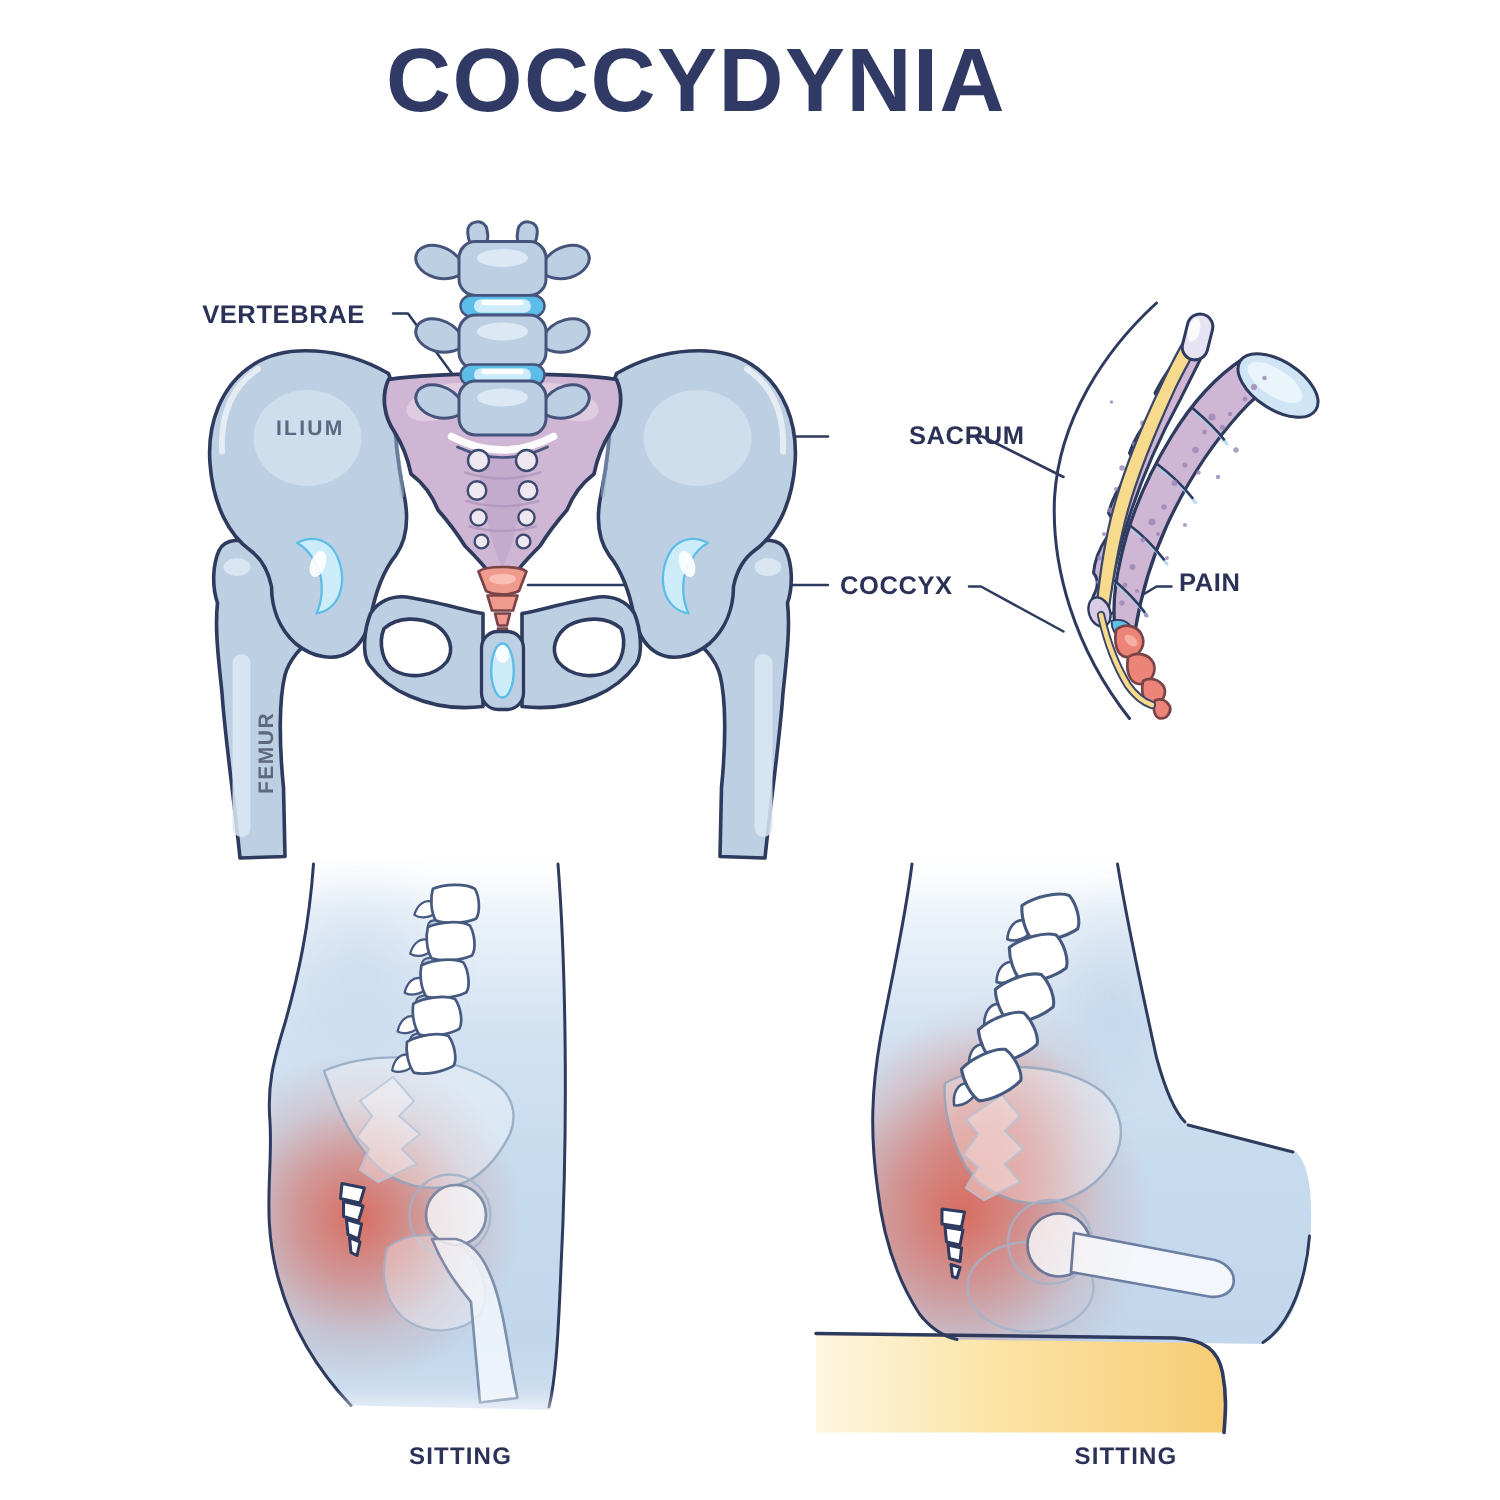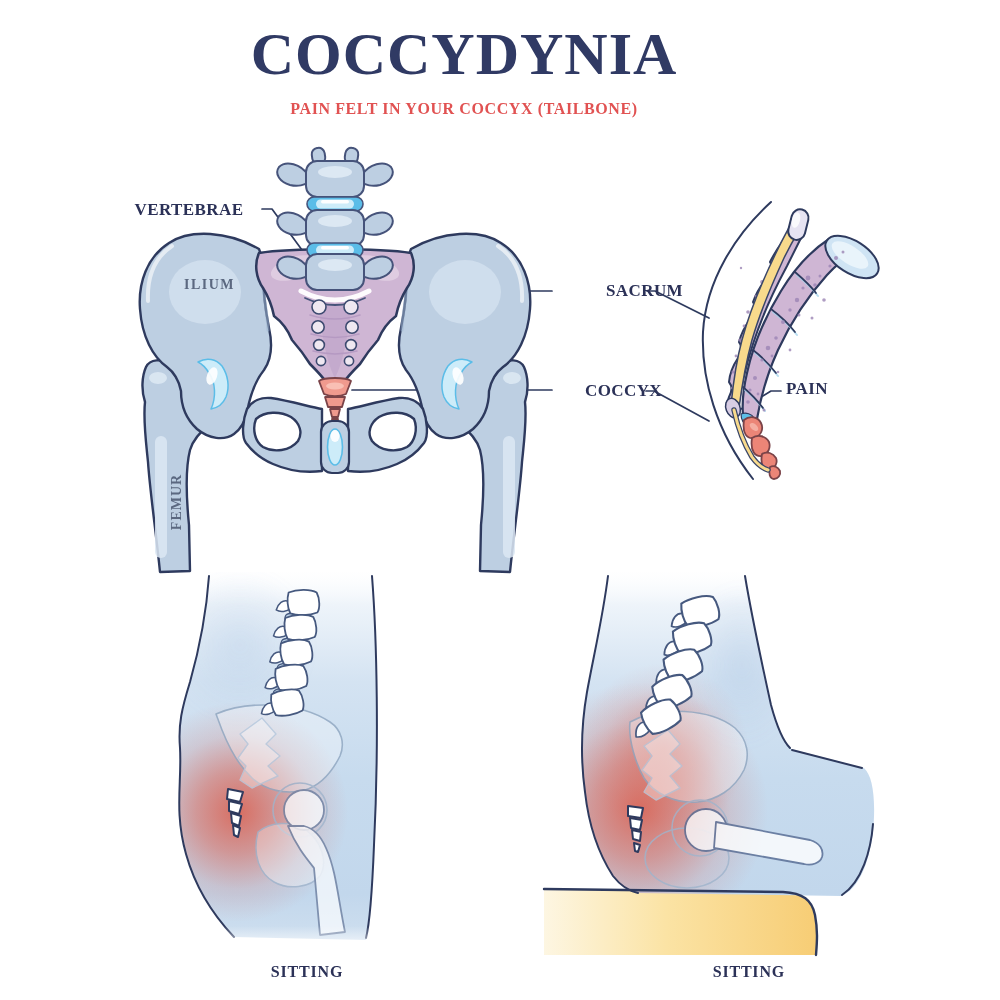--- a/index.html
+++ b/index.html
@@ -1,30 +1,30 @@
 <!DOCTYPE html>
 <html style="--navy: #303a64; --label: #2b3157; --muted: #5b6880; --red: #e15252; --outline: #2e3a5e; --vertline: #46537a; --bone: #bdcfe2; --bonelight: #dce8f3; --boneshadow: #9db4cf; --discblue: #5bbde8; --disclight: #cdecf9; --sacrum: #cfb6d4; --sacrumdark: #b094bf; --speckle: #9c85b5; --coral: #f09a8e; --nerve: #f8da8c; --pain: #dc5643; --body: #c7dbee; --bodydeep: #a8c3e2; --seat: #f7cd75; --seatlight: #fdf6e2; --faint: #9fb6cc;"><head>
 <meta charset="utf-8">
 <style>
   html,body{margin:0;padding:0;background:#ffffff;}
   .canvas{position:relative;width:928px;height:1000px;background:#fff;overflow:hidden;
-          font-family:Liberation Serif, serif;}
+          font-family:Liberation Sans, sans-serif;}
   .art{position:absolute;left:0;top:0;width:1000px;height:1000px;}
   svg path{stroke-linejoin:round;stroke-linecap:round;}
   .lbl{position:absolute;line-height:1;font-weight:bold;white-space:nowrap;text-align:center;}
   .title{top:24px;left:0;right:0;text-align:center;font-size:60px;letter-spacing:1px;color:var(--navy);}
   .subtitle{top:101px;left:0;right:0;text-align:center;font-size:16px;letter-spacing:.6px;color:var(--red);}
   .anat{font-size:17px;letter-spacing:.4px;color:var(--label);}
   .muted{color:var(--muted);}
   .lbl-vertebrae{left:120px;top:201px;width:138px;}
   .lbl-ilium{left:184px;top:278px;font-size:14px;letter-spacing:1.5px;}
   .lbl-femur{left:142px;top:495px;width:70px;text-align:center;font-size:14px;letter-spacing:1px;
              transform:rotate(-90deg);}
   .lbl-sacrum{left:561px;top:282px;margin-left:45px;}
-  .lbl-coccyx{left:585px;top:382px;}
+  .lbl-coccyx{left:560px;top:382px;}
   .lbl-nerve{left:786px;top:380px;}
   .pose{font-size:16px;letter-spacing:.8px;color:var(--label);top:964px;width:130px;text-align:center;}
   .lbl-standing{left:242px;}
   .lbl-sitting{left:655px;text-align:right;}
 </style>
 </head>
 <body>
 
 <div class="canvas">
 
@@ -327,21 +327,20 @@
       <path d="M634,843 L640,845 L638,852 L635,851 Z"></path>
     </g>
     <path d="M608,576 C603,616 594,654 587,692 C581,726 580,756 585,792 C589,828 600,856 613,876 C620,885 629,891 638,893" fill="none" stroke="var(--outline)" stroke-width="2"></path>
     <path d="M745,576 C752,618 762,664 771,705 C777,727 783,741 790,748" fill="none" stroke="var(--outline)" stroke-width="2"></path>
     <path d="M792,750 L862,768" fill="none" stroke="var(--outline)" stroke-width="2"></path>
     <path d="M873,824 C871,850 862,882 842,895" fill="none" stroke="var(--outline)" stroke-width="2"></path>
   </g>
 </svg>
 
 <div class="lbl title">COCCYDYNIA</div>
-<div class="lbl subtitle">PAIN FELT IN YOUR COCCYX (TAILBONE)</div>
 
 <div class="lbl anat lbl-vertebrae">VERTEBRAE</div>
 <div class="lbl anat muted lbl-ilium">ILIUM</div>
 <div class="lbl anat lbl-sacrum">SACRUM</div>
 <div class="lbl anat lbl-coccyx">COCCYX</div>
 <div class="lbl anat lbl-nerve">PAIN</div>
 <div class="lbl anat muted lbl-femur">FEMUR</div>
 
 <div class="lbl pose lbl-standing">SITTING</div>
 <div class="lbl pose lbl-sitting">SITTING</div>

